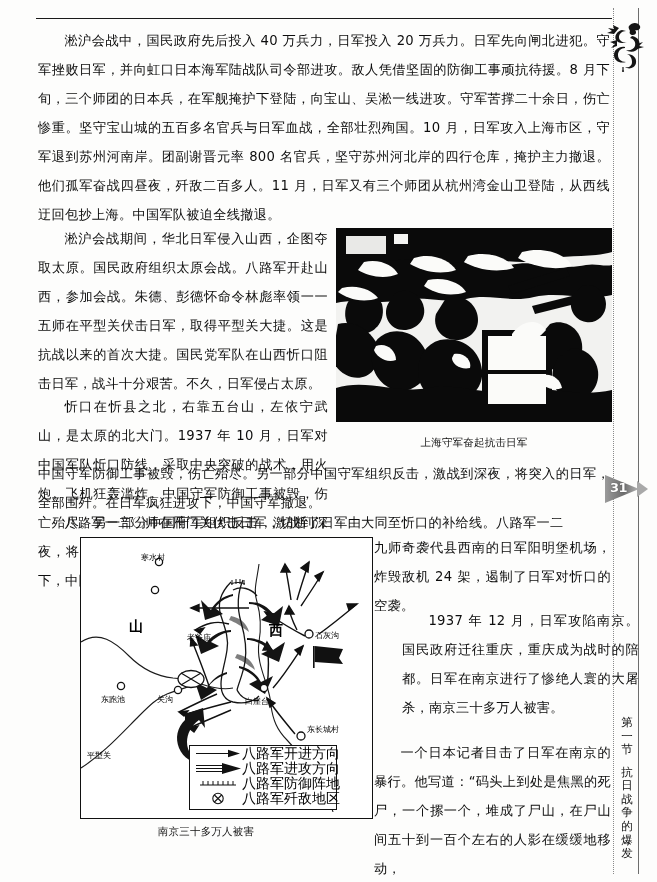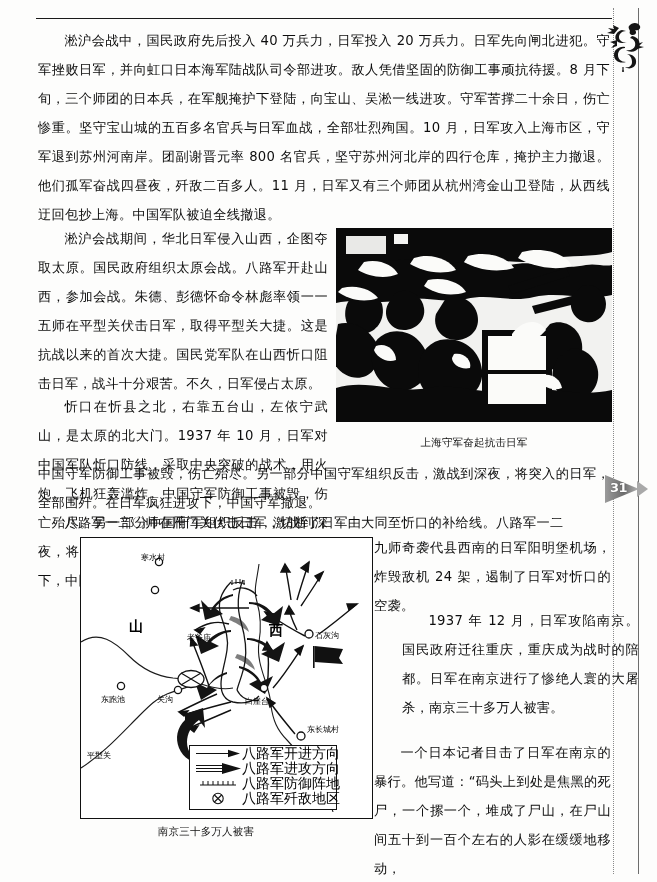--- a/index.html
+++ b/index.html
@@ -238,20 +238,28 @@
           <stop offset="55%" stop-color="#6e6e6e"></stop>
           <stop offset="100%" stop-color="#b5b5b5"></stop>
         </linearGradient>
       </defs>
       <polygon points="2,3 36,17 2,31" fill="url(#gb)"></polygon>
       <polygon points="34,9 45,17 34,25" fill="#a9a9a9"></polygon>
     </svg>
     <div class="num">31</div>
   </div>
 
+  <div class="runhead">
+    <div class="seg1">
+      <span>第一节</span>
+    </div>
+    <div>
+      <span>抗日战争的爆发</span>
+    </div>
+  </div>
 
   <div id="para-shanghai" class="col-text indent">淞沪会战中，国民政府先后投入 40 万兵力，日军投入 20 万兵力。日军先向闸北进犯。守军挫败日军，并向虹口日本海军陆战队司令部进攻。敌人凭借坚固的防御工事顽抗待援。8 月下旬，三个师团的日本兵，在军舰掩护下登陆，向宝山、吴淞一线进攻。守军苦撑二十余日，伤亡惨重。坚守宝山城的五百多名官兵与日军血战，全部壮烈殉国。10 月，日军攻入上海市区，守军退到苏州河南岸。团副谢晋元率 800 名官兵，坚守苏州河北岸的四行仓库，掩护主力撤退。他们孤军奋战四昼夜，歼敌二百多人。11 月，日军又有三个师团从杭州湾金山卫登陆，从西线迂回包抄上海。中国军队被迫全线撤退。</div>
 
   <div class="photo-wrap">
     <div class="photo">
       <svg width="276" height="194" viewBox="0 0 276 194">
         <rect width="276" height="194" fill="#f2f2f0"></rect>
         <g fill="#0a0a0a">
 
           <path d="M0 0 h276 v24 c-20 6 -46 2 -70 8 c-26 6 -48 -4 -74 2 c-30 8 -64 -2 -96 6 c-12 3 -24 1 -36 4z"></path>

